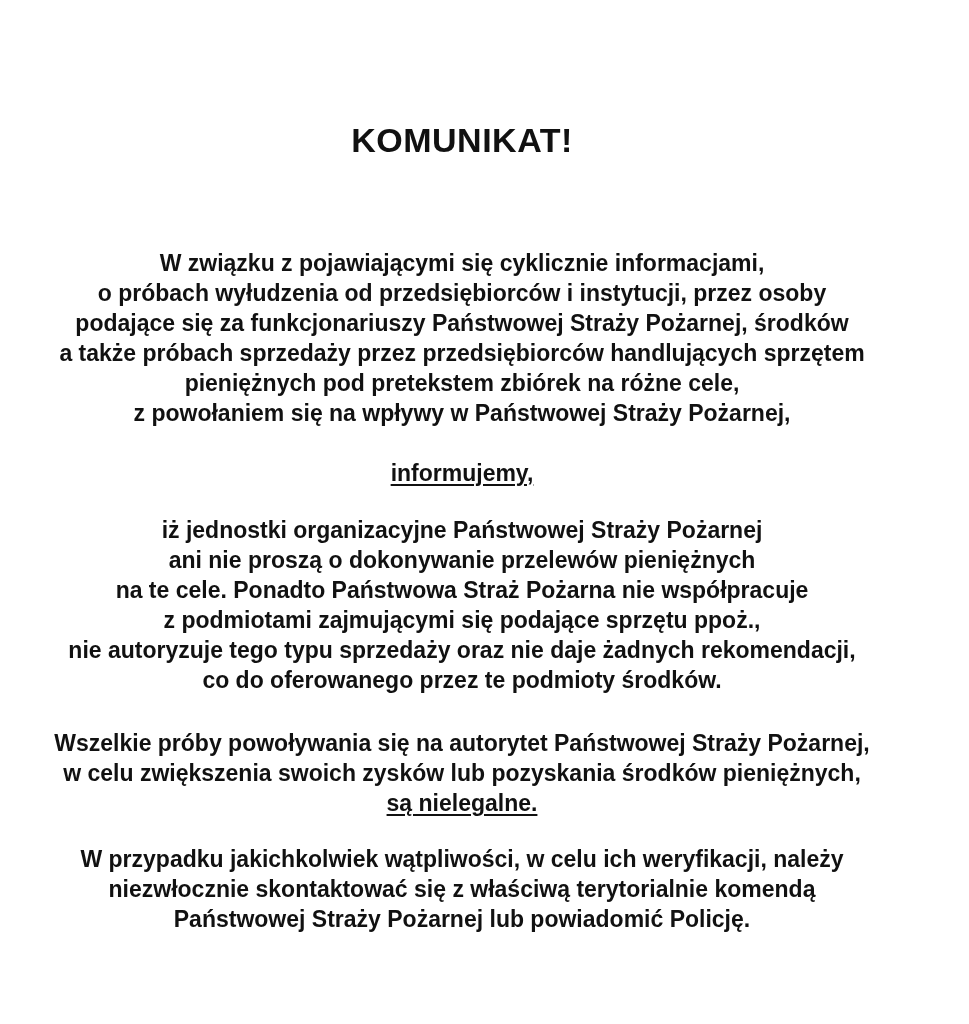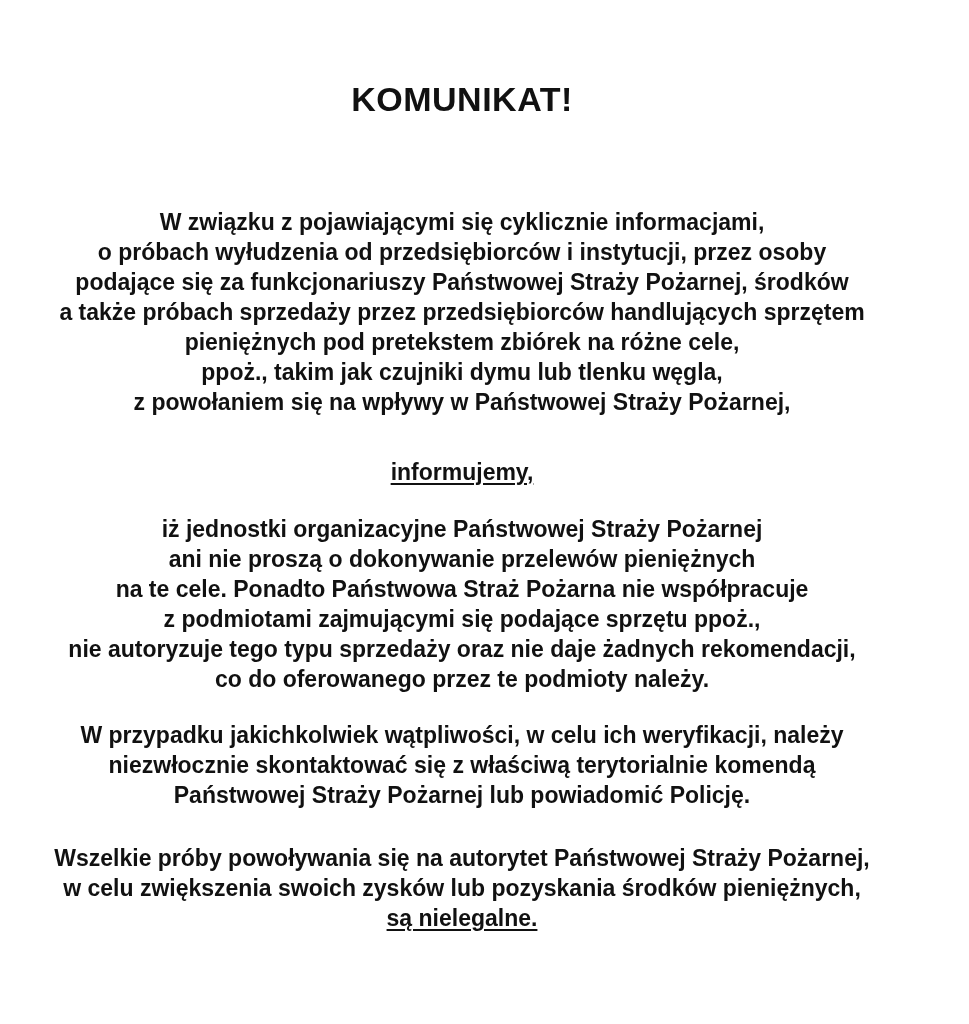--- a/index.html
+++ b/index.html
@@ -10,39 +10,39 @@
   body {
     width: 969px;
     height: 1024px;
     overflow: hidden;
     font-family: "Liberation Sans", sans-serif;
     font-weight: bold;
     color: #111111;
   }
   .doc {
     width: 924px;
-    padding-top: 79px;
+    padding-top: 120px;
     text-align: center;
     box-sizing: border-box;
   }
   .title {
     font-size: 34px;
     line-height: 40px;
     letter-spacing: 0.5px;
     margin: 0 0 88px 0;
   }
   .para {
     font-size: 23px;
     line-height: 30px;
     margin: 0 10px;
   }
   .para .line {
     white-space: nowrap;
   }
-  .gap-informujemy { margin-top: 40px; }
+  .gap-informujemy { margin-top: 30px; }
   .gap-statement   { margin-top: 27px; text-align: center; }
   .gap-warning     { margin-top: 33px; }
   .gap-advice      { margin-top: 26px; }
   .underlined {
     text-decoration: underline;
     text-underline-offset: 3px;
     text-decoration-thickness: 2px;
   }
 </style>
 </head>
@@ -51,44 +51,43 @@
 <div class="doc">
 
   <h1 class="title">KOMUNIKAT!</h1>
 
   <div class="para">
     <div class="line">W związku z pojawiającymi się cyklicznie informacjami,</div>
     <div class="line">o próbach wyłudzenia od przedsiębiorców i instytucji, przez osoby</div>
     <div class="line">podające się za funkcjonariuszy Państwowej Straży Pożarnej, środków</div>
     <div class="line">a także próbach sprzedaży przez przedsiębiorców handlujących sprzętem</div>
     <div class="line">pieniężnych pod pretekstem zbiórek na różne cele,</div>
-    <div class="line">ppoż., takim jak czujniki dymu lub tlenku węgla,</div>
     <div class="line">z powołaniem się na wpływy w Państwowej Straży Pożarnej,</div>
   </div>
 
   <div class="para gap-informujemy">
     <span class="underlined">informujemy,</span>
   </div>
 
   <div class="para gap-statement">
     <div class="line">iż jednostki organizacyjne Państwowej Straży Pożarnej</div>
     <div class="line">ani nie proszą o dokonywanie przelewów pieniężnych</div>
     <div class="line">na te cele. Ponadto Państwowa Straż Pożarna nie współpracuje</div>
     <div class="line">z podmiotami zajmującymi się podające sprzętu ppoż.,</div>
     <div class="line">nie autoryzuje tego typu sprzedaży oraz nie daje żadnych rekomendacji,</div>
-    <div class="line">co do oferowanego przez te podmioty należy.</div>
-  </div>
-
-  <div class="para gap-advice">
-    <div class="line">W przypadku jakichkolwiek wątpliwości, w celu ich weryfikacji, należy</div>
-    <div class="line">niezwłocznie skontaktować się z właściwą terytorialnie komendą</div>
-    <div class="line">Państwowej Straży Pożarnej lub powiadomić Policję.</div>
+    <div class="line">co do oferowanego przez te podmioty środków.</div>
   </div>
 
   <div class="para gap-warning">
     <div class="line">Wszelkie próby powoływania się na autorytet Państwowej Straży Pożarnej,</div>
     <div class="line">w celu zwiększenia swoich zysków lub pozyskania środków pieniężnych,</div>
     <div class="line">
       <span class="underlined">są nielegalne.</span>
     </div>
   </div>
 
+  <div class="para gap-advice">
+    <div class="line">W przypadku jakichkolwiek wątpliwości, w celu ich weryfikacji, należy</div>
+    <div class="line">niezwłocznie skontaktować się z właściwą terytorialnie komendą</div>
+    <div class="line">Państwowej Straży Pożarnej lub powiadomić Policję.</div>
+  </div>
+
 </div>
 
 </body></html>

